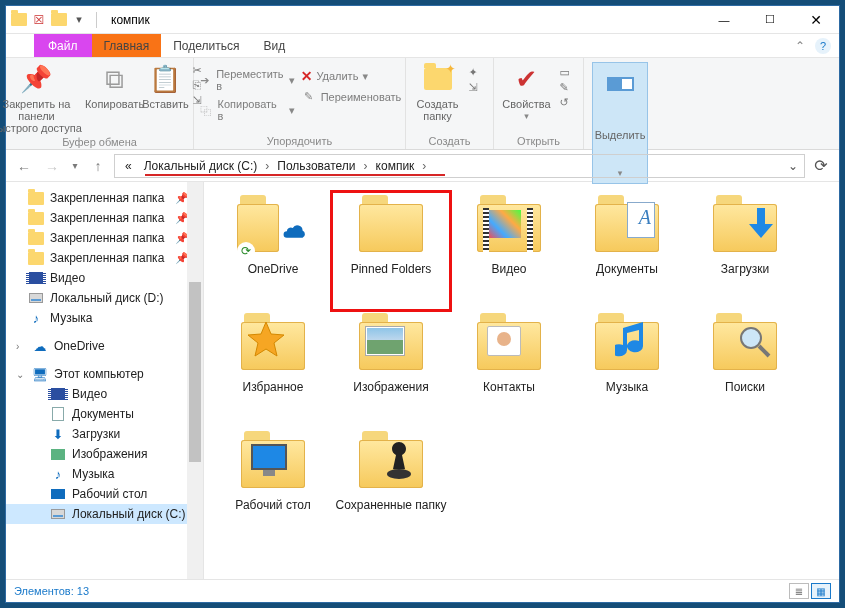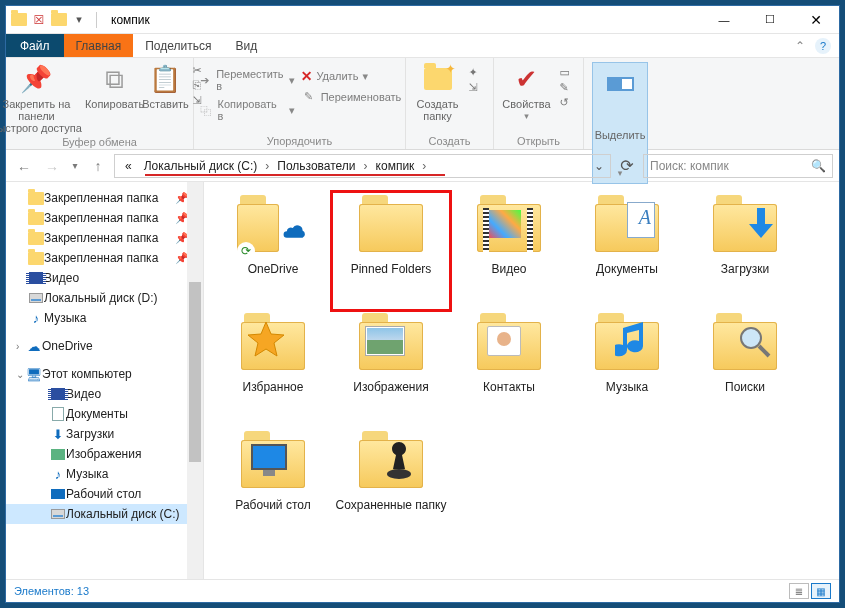--- a/index.html
+++ b/index.html
@@ -13,21 +13,21 @@
   .titlebar .title { font-size: 12px; color: #000; margin-left: 8px; }
   .titlebar .winbtns { margin-left: auto; display: flex; }
   .titlebar .winbtns .wb { width: 46px; height: 28px; display: flex; align-items: center; justify-content: center; font-size: 11px; }
   .titlebar .winbtns .wb.close { font-size: 14px; }
 
   .folder-mini { width: 16px; height: 13px; background: #fcd76e; border-radius: 1px; position: relative; }
   .folder-mini:before { content:""; position:absolute; top:-3px; left:0; width:7px; height:3px; background:#fcd76e; border-radius:1px 1px 0 0; }
 
   
   .menustrip { height: 24px; background: #fff; display: flex; align-items: stretch; font-size: 12px; border-bottom: 1px solid #e5e5e5; }
-  .menustrip .file { background: #0c4a6e; color: #fff; padding: 0 14px; display:flex; align-items:center; }
+  .menustrip .file { background: #d946ef; color: #fff; padding: 0 14px; display:flex; align-items:center;margin-left:28px; }
   .menustrip .tab { padding: 0 12px; display:flex; align-items:center; color:#444; }
   .menustrip .tab.active { background: #f97316; }
   .menustrip .right { margin-left:auto; display:flex; align-items:center; padding-right:8px; gap:10px; color:#555; }
 
   
   .ribbon { height: 92px; background: #f5f6f7; display:flex; border-bottom:1px solid #dadada; font-size:11px; color:#777; }
   .group { border-right:1px solid #e2e2e2; display:flex; flex-direction:column; align-items:center; padding: 2px 8px 0 8px; }
   .group .body { flex:1; display:flex; align-items:flex-start; gap:6px; padding-top:2px;}
   .group .label { font-size:11px; color:#8a8a8a; padding:2px 0 2px 0; }
   .bigbtn { display:flex; flex-direction:column; align-items:center; width: 60px; text-align:center; gap:2px; color:#666; }
@@ -51,21 +51,21 @@
   .addr .seg { padding: 0 6px; color:#222; display:flex; align-items:center; height:100%; }
   .addr .seg.sep { padding:0 2px; color:#666; }
   .addr .underline { position:absolute; bottom:1px; height:2px; background:#d62626; }
   .addr .dd { margin-left:auto; padding:0 6px; color:#555; }
   .refresh { width:24px; height:24px; display:flex; align-items:center; justify-content:center; color:#555;}
   .search { width:190px; height:24px; border:1px solid #cfcfcf; font-size:12px; color:#888; padding:0 6px; display:flex; align-items:center; gap:6px;}
 
   
   .main { display:flex; height: calc(100% - 28px - 24px - 92px - 32px - 23px); }
   .tree { width:198px; border-right:1px solid #e5e5e5; overflow:hidden; font-size:12px; color:#222; padding-top:6px;}
-  .tree .node { display:flex; align-items:center; height:20px; padding-left:22px; }
+  .tree .node { display:flex; align-items:center; gap:6px; height:20px; padding-left:22px; }
   .tree .node .ico { width:16px; height:16px; display:flex; align-items:center; justify-content:center; font-size:13px;}
   .tree .node.sub { padding-left:44px; }
   .tree .node.selected { background:#cde8ff; }
   .tree .spacer { height:8px; }
   .tree .pin { color:#888; margin-left:auto; margin-right:14px; font-size:11px; }
   .scrollbar { position:absolute; right:0; top:0; bottom:0; width:16px; background:#f0f0f0;}
   .scrollbar .thumb { position:absolute; left:2px; right:2px; background:#c2c2c2; }
 
   .content { flex:1; position:relative; overflow:hidden; }
   .grid { display:flex; flex-wrap:wrap; padding:10px 10px; gap:0; align-content:flex-start;}
@@ -247,24 +247,20 @@
       <span class="seg">Локальный диск (C:)</span>
       <span class="seg sep">›</span>
       <span class="seg">Пользователи</span>
       <span class="seg sep">›</span>
       <span class="seg">компик</span>
       <span class="seg sep">›</span>
       <span class="underline" style="left:30px;width:300px;"></span>
       <span class="dd">⌄</span>
     </div>
     <div class="refresh">⟳</div>
-    <div class="search">
-      <span>Поиск: компик</span>
-      <span style="margin-left:auto;color:#888;">🔍</span>
-    </div>
   </div>
 
   <div class="main">
 
     <div class="tree" style="position:relative;">
       <div class="node">
           <span class="ico">
             <span class="folder-mini"></span>
           </span>
           <span>Закрепленная папка</span>

